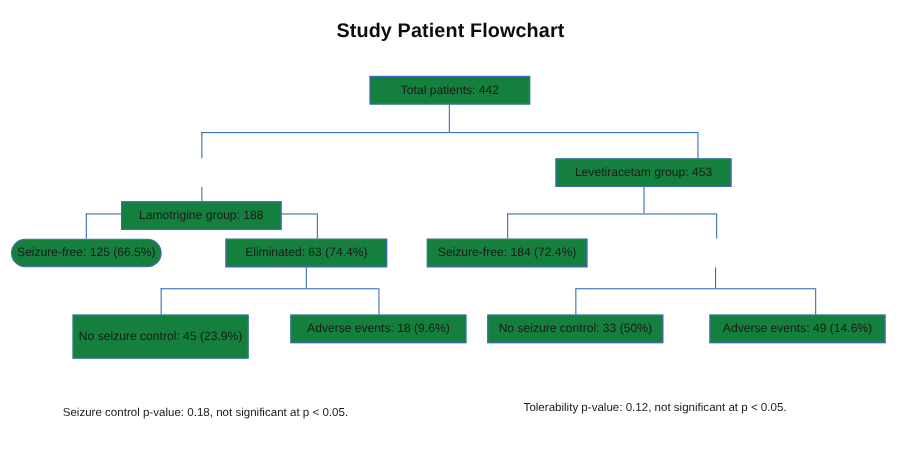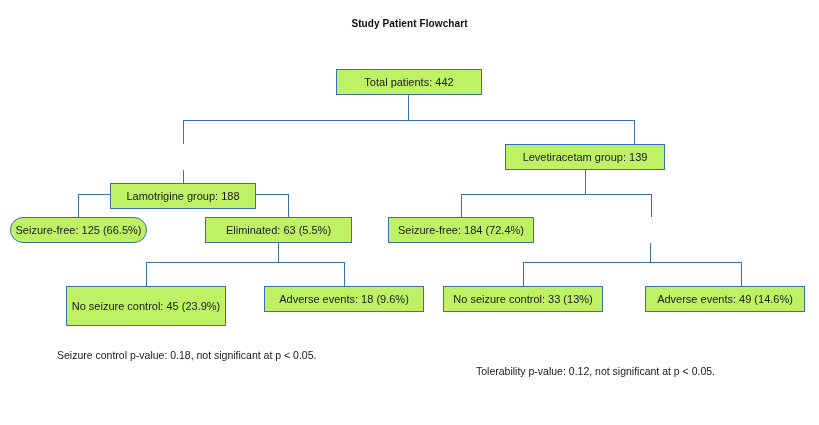--- a/index.html
+++ b/index.html
@@ -17,30 +17,30 @@
     height: 425px;
     background: #ffffff;
     overflow: hidden;
   }
   #title {
     position: absolute;
     left: 0;
     top: 18px;
     width: 819px;
     text-align: center;
-    font-size: 10px;
+    font-size: 18px;
     font-weight: bold;
     color: #0d0d0d;
     letter-spacing: 0.1px;
   }
   .node {
     position: absolute;
     box-sizing: border-box;
     border: 1px solid #3b6eb4;
-    background: #bef264;
+    background: #15803d;
     color: #1a1a1a;
     font-size: 11px;
     line-height: 1;
     display: flex;
     align-items: center;
     justify-content: center;
     text-align: center;
     white-space: nowrap;
     z-index: 2;
   }
@@ -67,47 +67,47 @@
   <div id="title">Study Patient Flowchart</div>
 
   <div class="node" style="left:336px; top:69px; width:146px; height:26px;">Total patients: 442</div>
 
   <div class="conn v" style="left:408px; top:95px; height:25px;"></div>
   <div class="conn h" style="left:183px; top:120px; width:451px;"></div>
   <div class="conn v" style="left:183px; top:120px; height:24px;"></div>
   <div class="conn v" style="left:634px; top:120px; height:24px;"></div>
 
   <div class="node" style="left:110px; top:144px; width:146px; height:26px;margin-top:39px;">Lamotrigine group: 188</div>
-  <div class="node" style="left:505px; top:144px; width:160px; height:26px;">Levetiracetam group: 139</div>
+  <div class="node" style="left:505px; top:144px; width:160px; height:26px;">Levetiracetam group: 453</div>
 
   <div class="conn v" style="left:183px; top:170px; height:24px;"></div>
   <div class="conn h" style="left:78px; top:194px; width:210px;"></div>
   <div class="conn v" style="left:78px; top:194px; height:23px;"></div>
   <div class="conn v" style="left:288px; top:194px; height:23px;"></div>
 
   <div class="conn v" style="left:585px; top:170px; height:24px;"></div>
   <div class="conn h" style="left:461px; top:194px; width:190px;"></div>
   <div class="conn v" style="left:461px; top:194px; height:23px;"></div>
   <div class="conn v" style="left:651px; top:194px; height:23px;"></div>
 
   <div class="node" style="left:10px; top:217px; width:137px; height:26px;border-radius:13px;">Seizure-free: 125 (66.5%)</div>
-  <div class="node" style="left:205px; top:217px; width:147px; height:26px;">Eliminated: 63 (5.5%)</div>
+  <div class="node" style="left:205px; top:217px; width:147px; height:26px;">Eliminated: 63 (74.4%)</div>
   <div class="node" style="left:388px; top:217px; width:146px; height:26px;">Seizure-free: 184 (72.4%)</div>
 
   <div class="conn v" style="left:278px; top:243px; height:19px;"></div>
   <div class="conn h" style="left:146px; top:262px; width:198px;"></div>
   <div class="conn v" style="left:146px; top:262px; height:24px;"></div>
   <div class="conn v" style="left:344px; top:262px; height:24px;"></div>
 
   <div class="conn v" style="left:650px; top:243px; height:19px;"></div>
   <div class="conn h" style="left:523px; top:262px; width:218px;"></div>
   <div class="conn v" style="left:523px; top:262px; height:24px;"></div>
   <div class="conn v" style="left:741px; top:262px; height:24px;"></div>
 
   <div class="node" style="left:66px; top:286px; width:160px; height:40px;">No seizure control: 45 (23.9%)</div>
   <div class="node" style="left:264px; top:286px; width:160px; height:26px;">Adverse events: 18 (9.6%)</div>
-  <div class="node" style="left:443px; top:286px; width:160px; height:26px;">No seizure control: 33 (13%)</div>
+  <div class="node" style="left:443px; top:286px; width:160px; height:26px;">No seizure control: 33 (50%)</div>
   <div class="node" style="left:645px; top:286px; width:160px; height:26px;">Adverse events: 49 (14.6%)</div>
 
-  <div class="note" style="left:57px; top:350px;">Seizure control p-value: 0.18, not significant at p &lt; 0.05.</div>
+  <div class="note" style="left:57px; top:370px;">Seizure control p-value: 0.18, not significant at p &lt; 0.05.</div>
   <div class="note" style="left:476px; top:366px;">Tolerability p-value: 0.12, not significant at p &lt; 0.05.</div>
 
 </div>
 
 </body></html>

